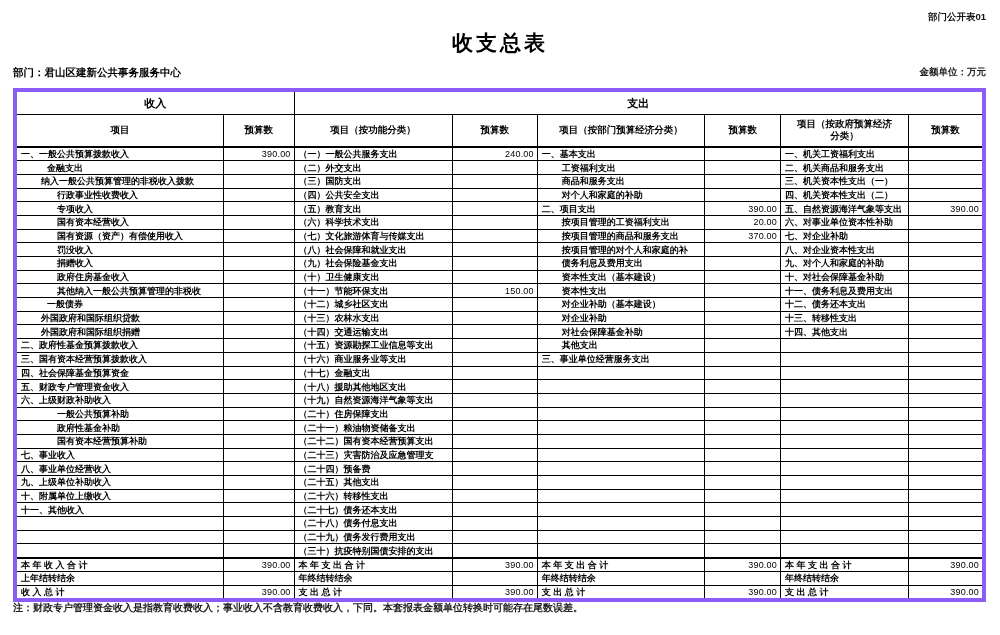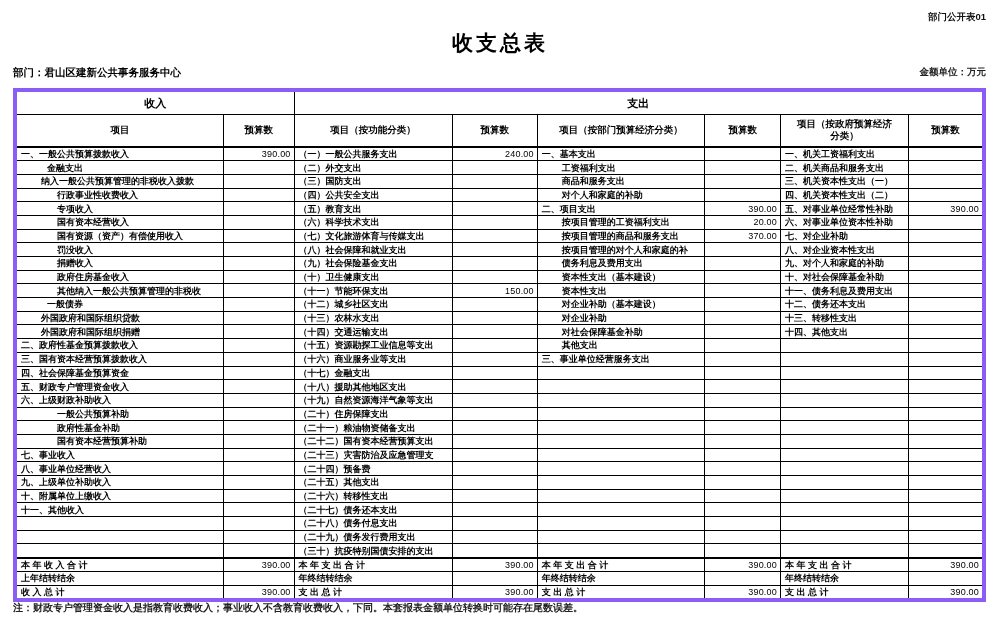--- a/index.html
+++ b/index.html
@@ -168,21 +168,21 @@
           <td class="label ind0">四、机关资本性支出（二）</td>
           <td class="val"></td>
         </tr>
         <tr class="body-row">
           <td class="label ind4">专项收入</td>
           <td class="val"></td>
           <td class="label ind0">（五）教育支出</td>
           <td class="val"></td>
           <td class="label ind0">二、项目支出</td>
           <td class="val">390.00</td>
-          <td class="label ind0">五、对事业单位经常性补助</td>
+          <td class="label ind0">五、自然资源海洋气象等支出</td>
           <td class="val">390.00</td>
         </tr>
         <tr class="body-row">
           <td class="label ind4">国有资本经营收入</td>
           <td class="val"></td>
           <td class="label ind0">（六）科学技术支出</td>
           <td class="val"></td>
           <td class="label ind2">按项目管理的工资福利支出</td>
           <td class="val">20.00</td>
           <td class="label ind0">六、对事业单位资本性补助</td>

